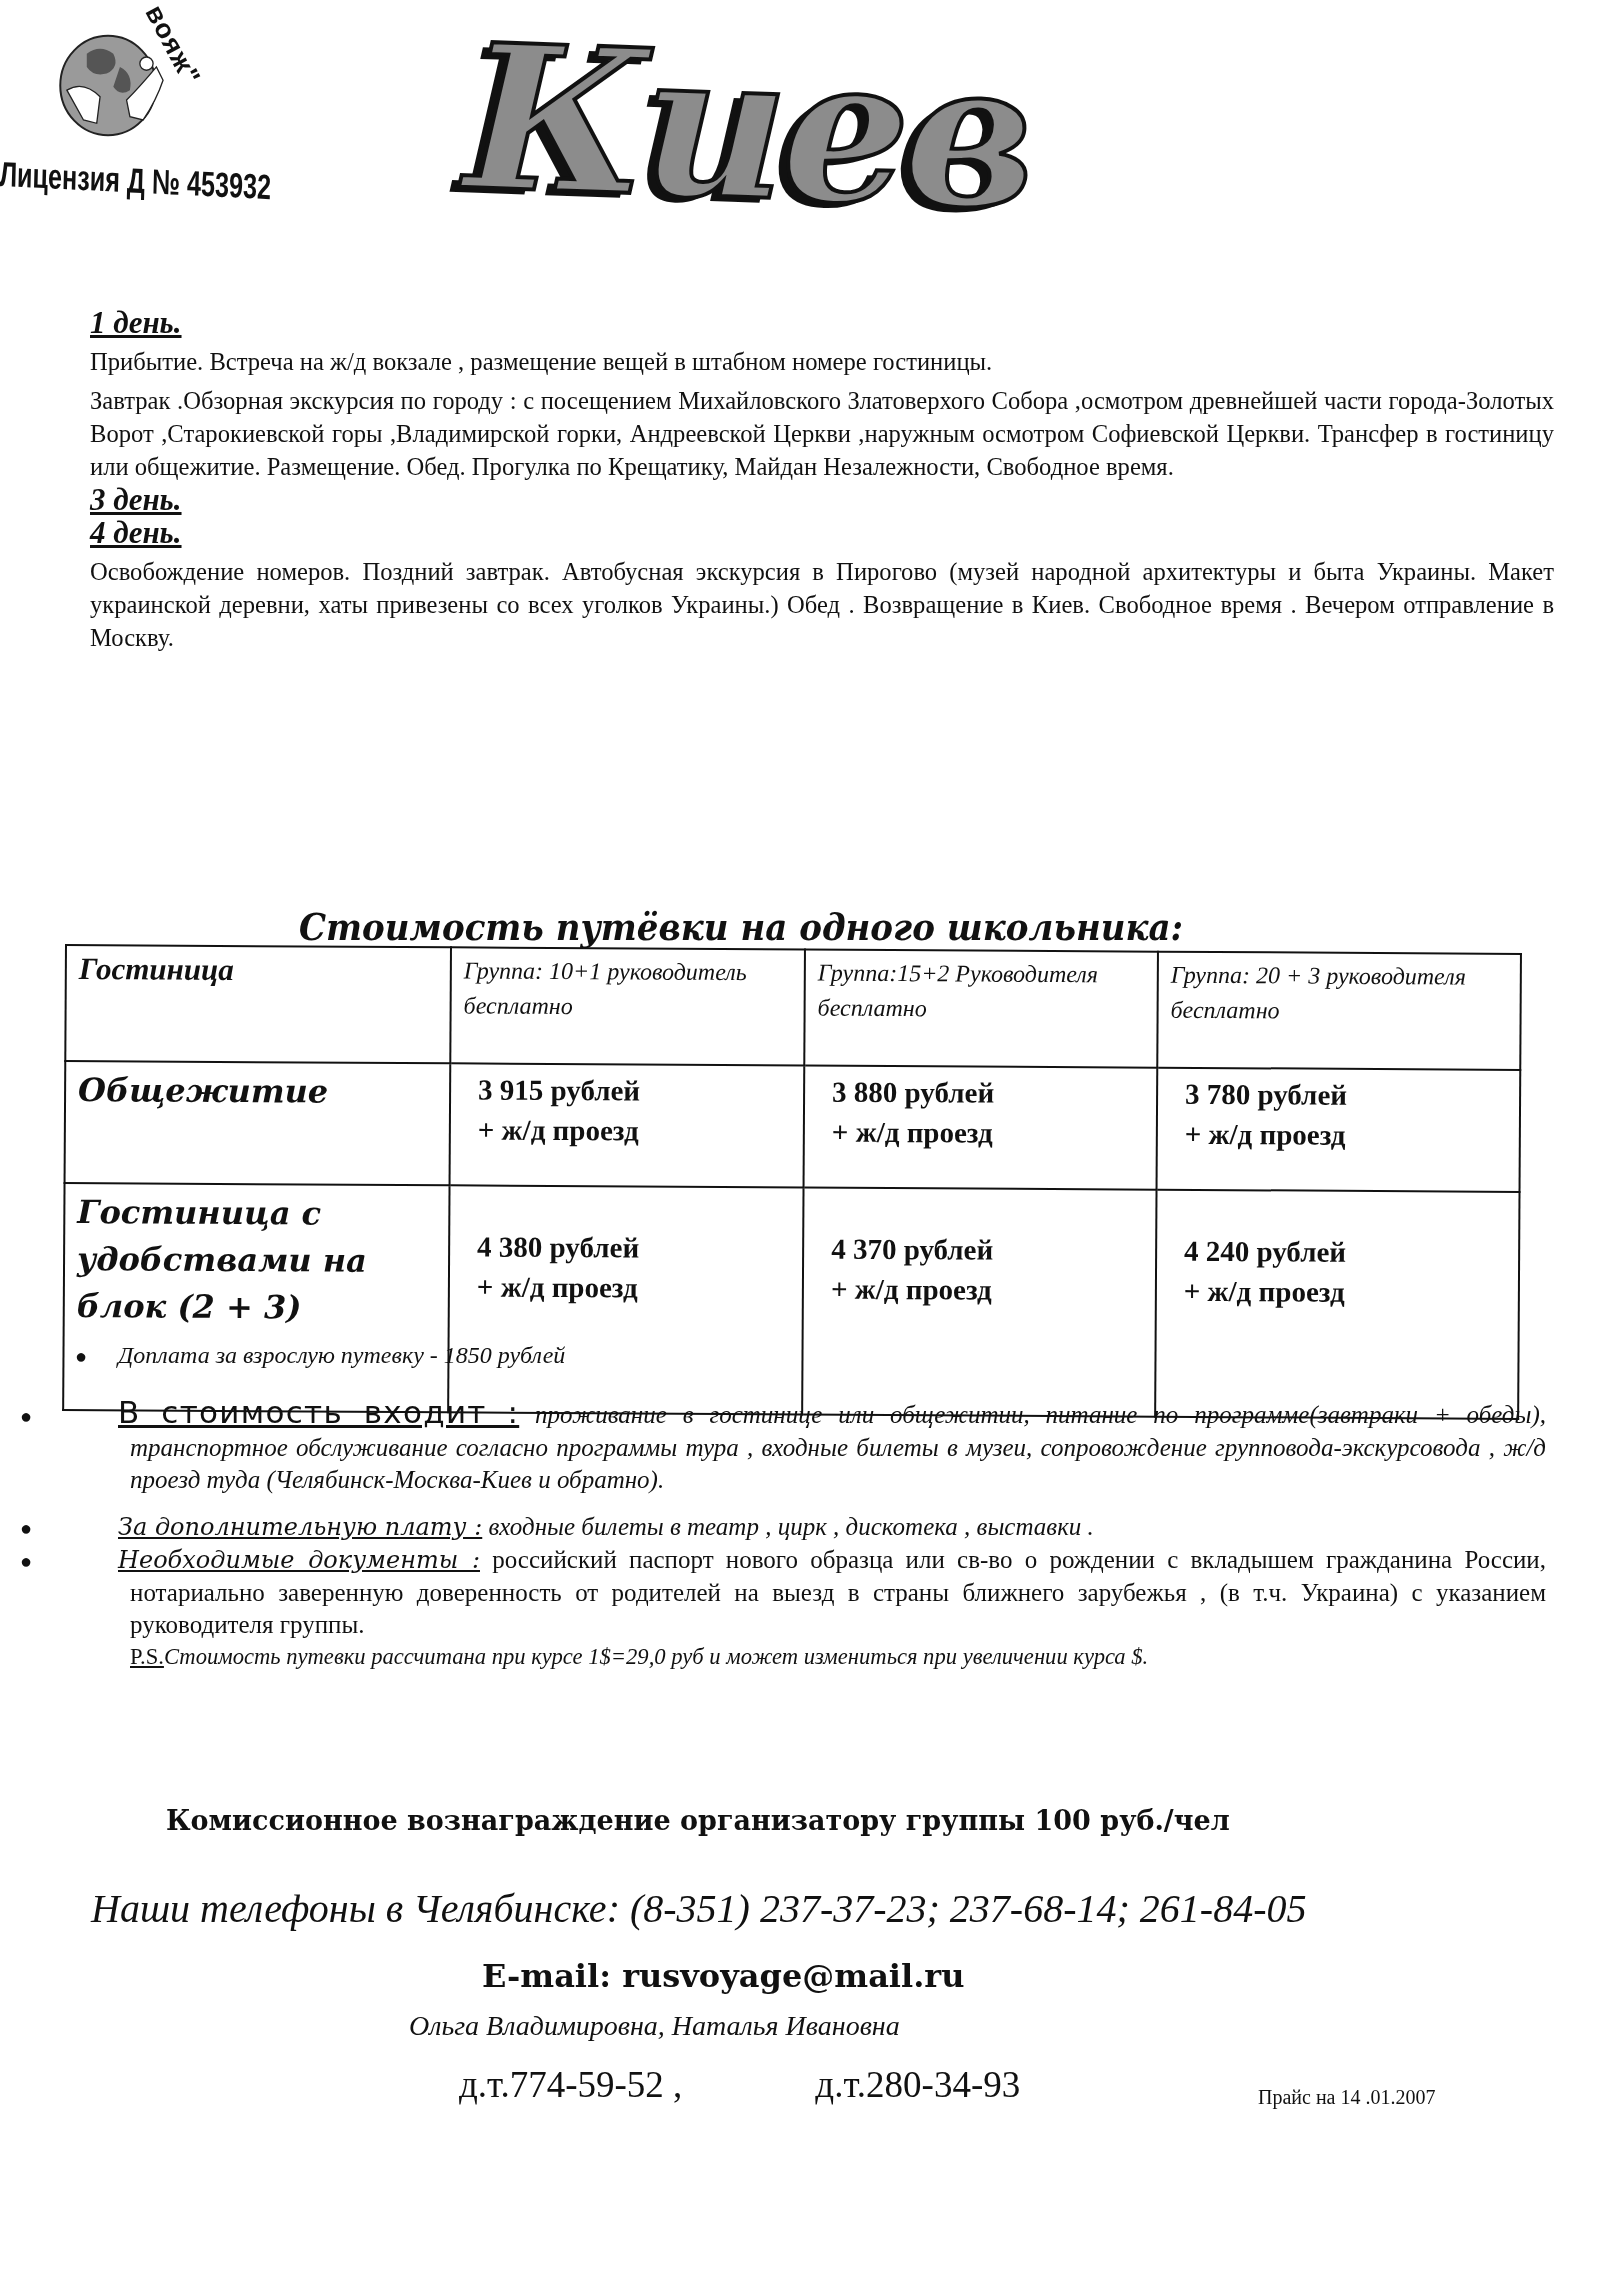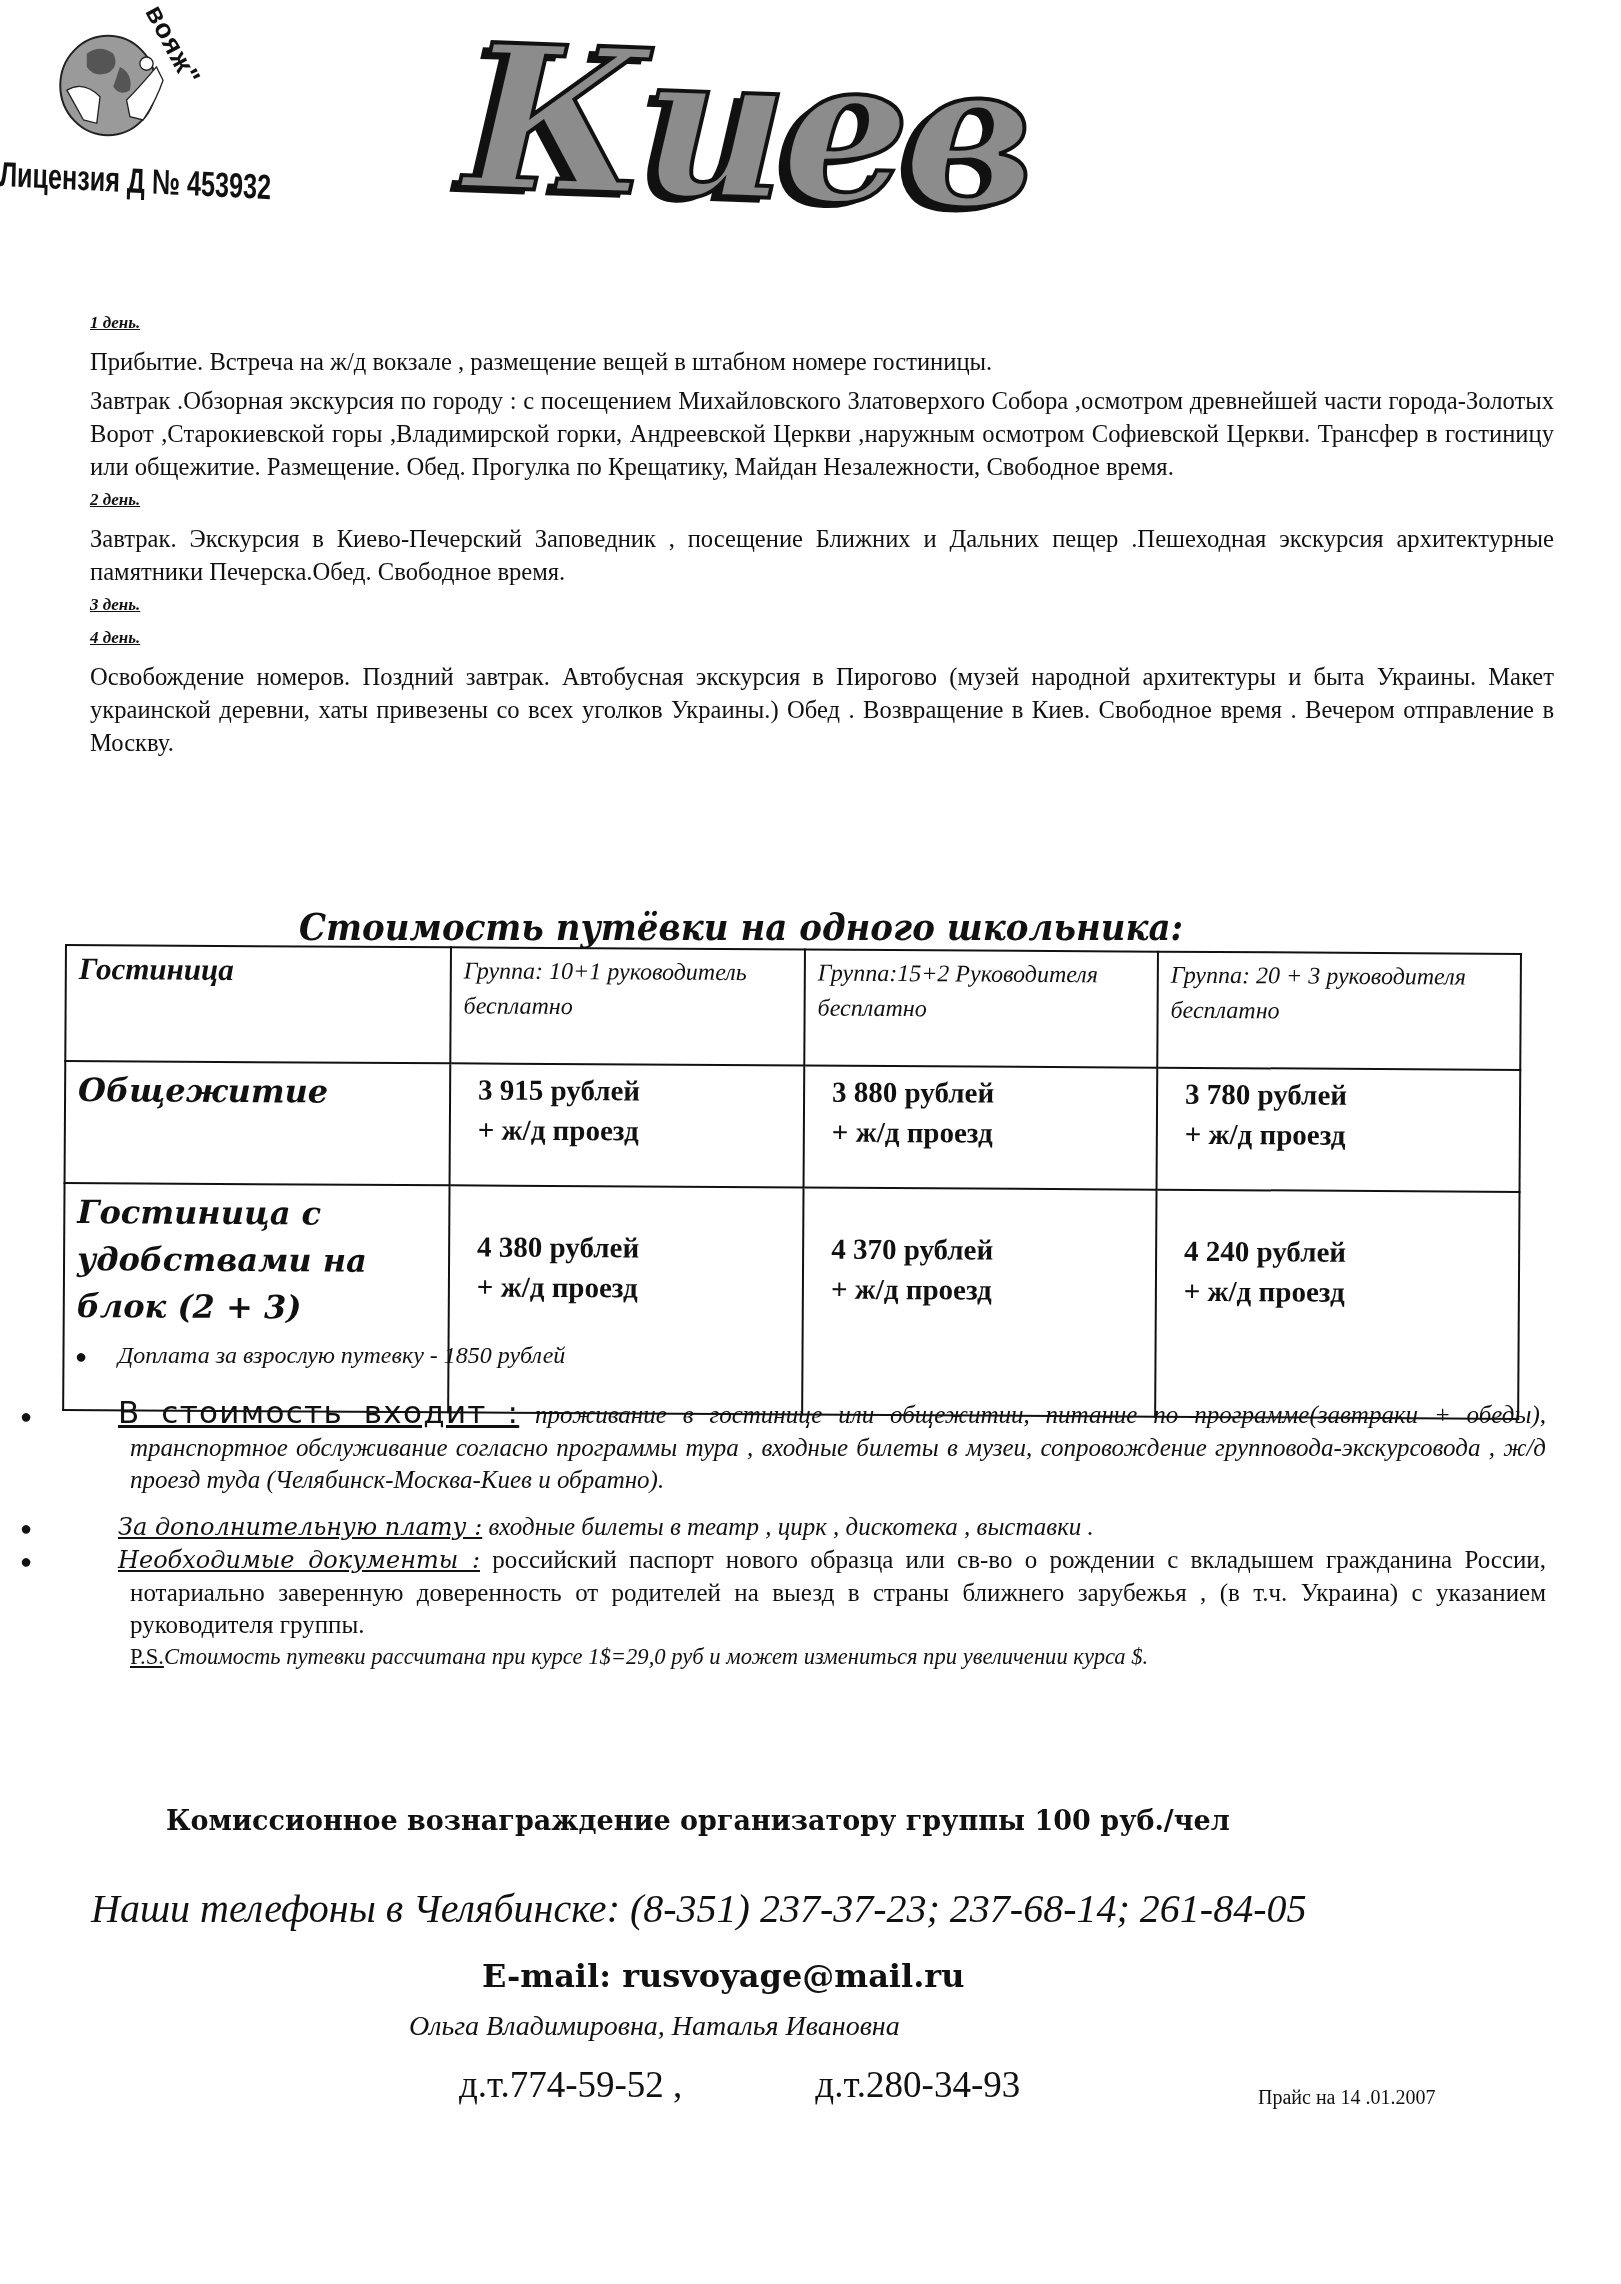--- a/index.html
+++ b/index.html
@@ -8,21 +8,21 @@
 
   
   .logo-globe { left: 47px; top: 27px; width: 126px; height: 113px; }
   .logo-arc-left { left: 0px; top: 0px; font-family: "Liberation Sans", sans-serif; font-weight: bold; font-size: 27px; transform: rotate(80deg); transform-origin: 0 0; }
   .logo-arc-right { left: 166px; top: 0px; font-family: "Liberation Sans", sans-serif; font-weight: bold; font-size: 27px; transform: rotate(62deg); transform-origin: 0 0; letter-spacing: 1.3px; }
   .license { left: 0px; top: 154px; font-family: "Liberation Sans", sans-serif; font-weight: bold; font-size: 35px; transform: scaleX(0.72) rotate(2deg); transform-origin: 0 0; white-space: nowrap; }
   .title-kiev { left: 466px; top: 27px; font-family: "DejaVu Serif", serif; font-style: italic; font-weight: bold; font-size: 200px; line-height: 1; color: #8c8c8c; -webkit-text-stroke: 4px #111; text-shadow: -9.3px 5.3px 0 #111; letter-spacing: -5.3px; transform: rotate(2deg); }
 
   
   .itin { left: 90px; top: 306px; width: 1464px; font-size: 24.6px; line-height: 33px; }
-  .day-head { font-weight: bold; font-style: italic; text-decoration: underline; font-size: 17px; }
+  .day-head { font-weight: bold; font-style: italic; text-decoration: underline; font-size: 31px; }
   .day-text { text-align: justify; margin-top: 6px; }
 
   
   .price-title { left: 299px; top: 905px; font-weight: bold; font-style: italic; font-size: 37px; font-family: "DejaVu Serif", serif; transform: scaleX(0.92); transform-origin: 0 0; white-space: nowrap; }
   table.prices { position: absolute; left: 65px; top: 944px; width: 1457px; border-collapse: collapse; transform: rotate(0.35deg); transform-origin: 0 0; }
   table.prices td { border: 2px solid #111; vertical-align: top; padding: 5.3px 12px; }
   .th-first { font-style: italic; font-weight: bold; font-size: 31px; width: 359px; height: 103px; }
   .th-group { font-style: italic; font-size: 24px; line-height: 35px; }
   .row-label { font-family: "DejaVu Serif", serif; font-style: italic; font-weight: bold; font-size: 32px; line-height: 47px; }
   .cell-price { font-weight: bold; font-size: 29px; line-height: 40px; padding-left: 27px !important; }
@@ -65,24 +65,20 @@
   <circle cx="150" cy="55" r="10" fill="#fff" stroke="#222" stroke-width="2"></circle>
 </svg>
 <div class="abs license">Лицензия Д № 453932</div>
 <div class="abs title-kiev">Киев</div>
 
 <div class="abs itin">
   <div>
     <div class="day-head">1 день.</div>
     <div class="day-text">Прибытие. Встреча на ж/д вокзале , размещение вещей в штабном номере гостиницы.</div>
     <div class="day-text">Завтрак .Обзорная экскурсия по городу : с посещением Михайловского Златоверхого Собора ,осмотром древнейшей части города-Золотых Ворот ,Старокиевской горы ,Владимирской горки, Андреевской Церкви ,наружным осмотром Софиевской Церкви. Трансфер в гостиницу или общежитие. Размещение. Обед. Прогулка по Крещатику, Майдан Незалежности, Свободное время.</div>
-  </div>
-  <div>
-    <div class="day-head">2 день.</div>
-    <div class="day-text">Завтрак. Экскурсия в Киево-Печерский Заповедник , посещение Ближних и Дальних пещер .Пешеходная экскурсия архитектурные памятники Печерска.Обед. Свободное время.</div>
   </div>
   <div>
     <div class="day-head">3 день.</div>
   </div>
   <div>
     <div class="day-head">4 день.</div>
     <div class="day-text">Освобождение номеров. Поздний завтрак. Автобусная экскурсия в Пирогово (музей народной архитектуры и быта Украины. Макет украинской деревни, хаты привезены со всех уголков Украины.) Обед . Возвращение в Киев. Свободное время . Вечером отправление в Москву.</div>
   </div>
 </div>
 

